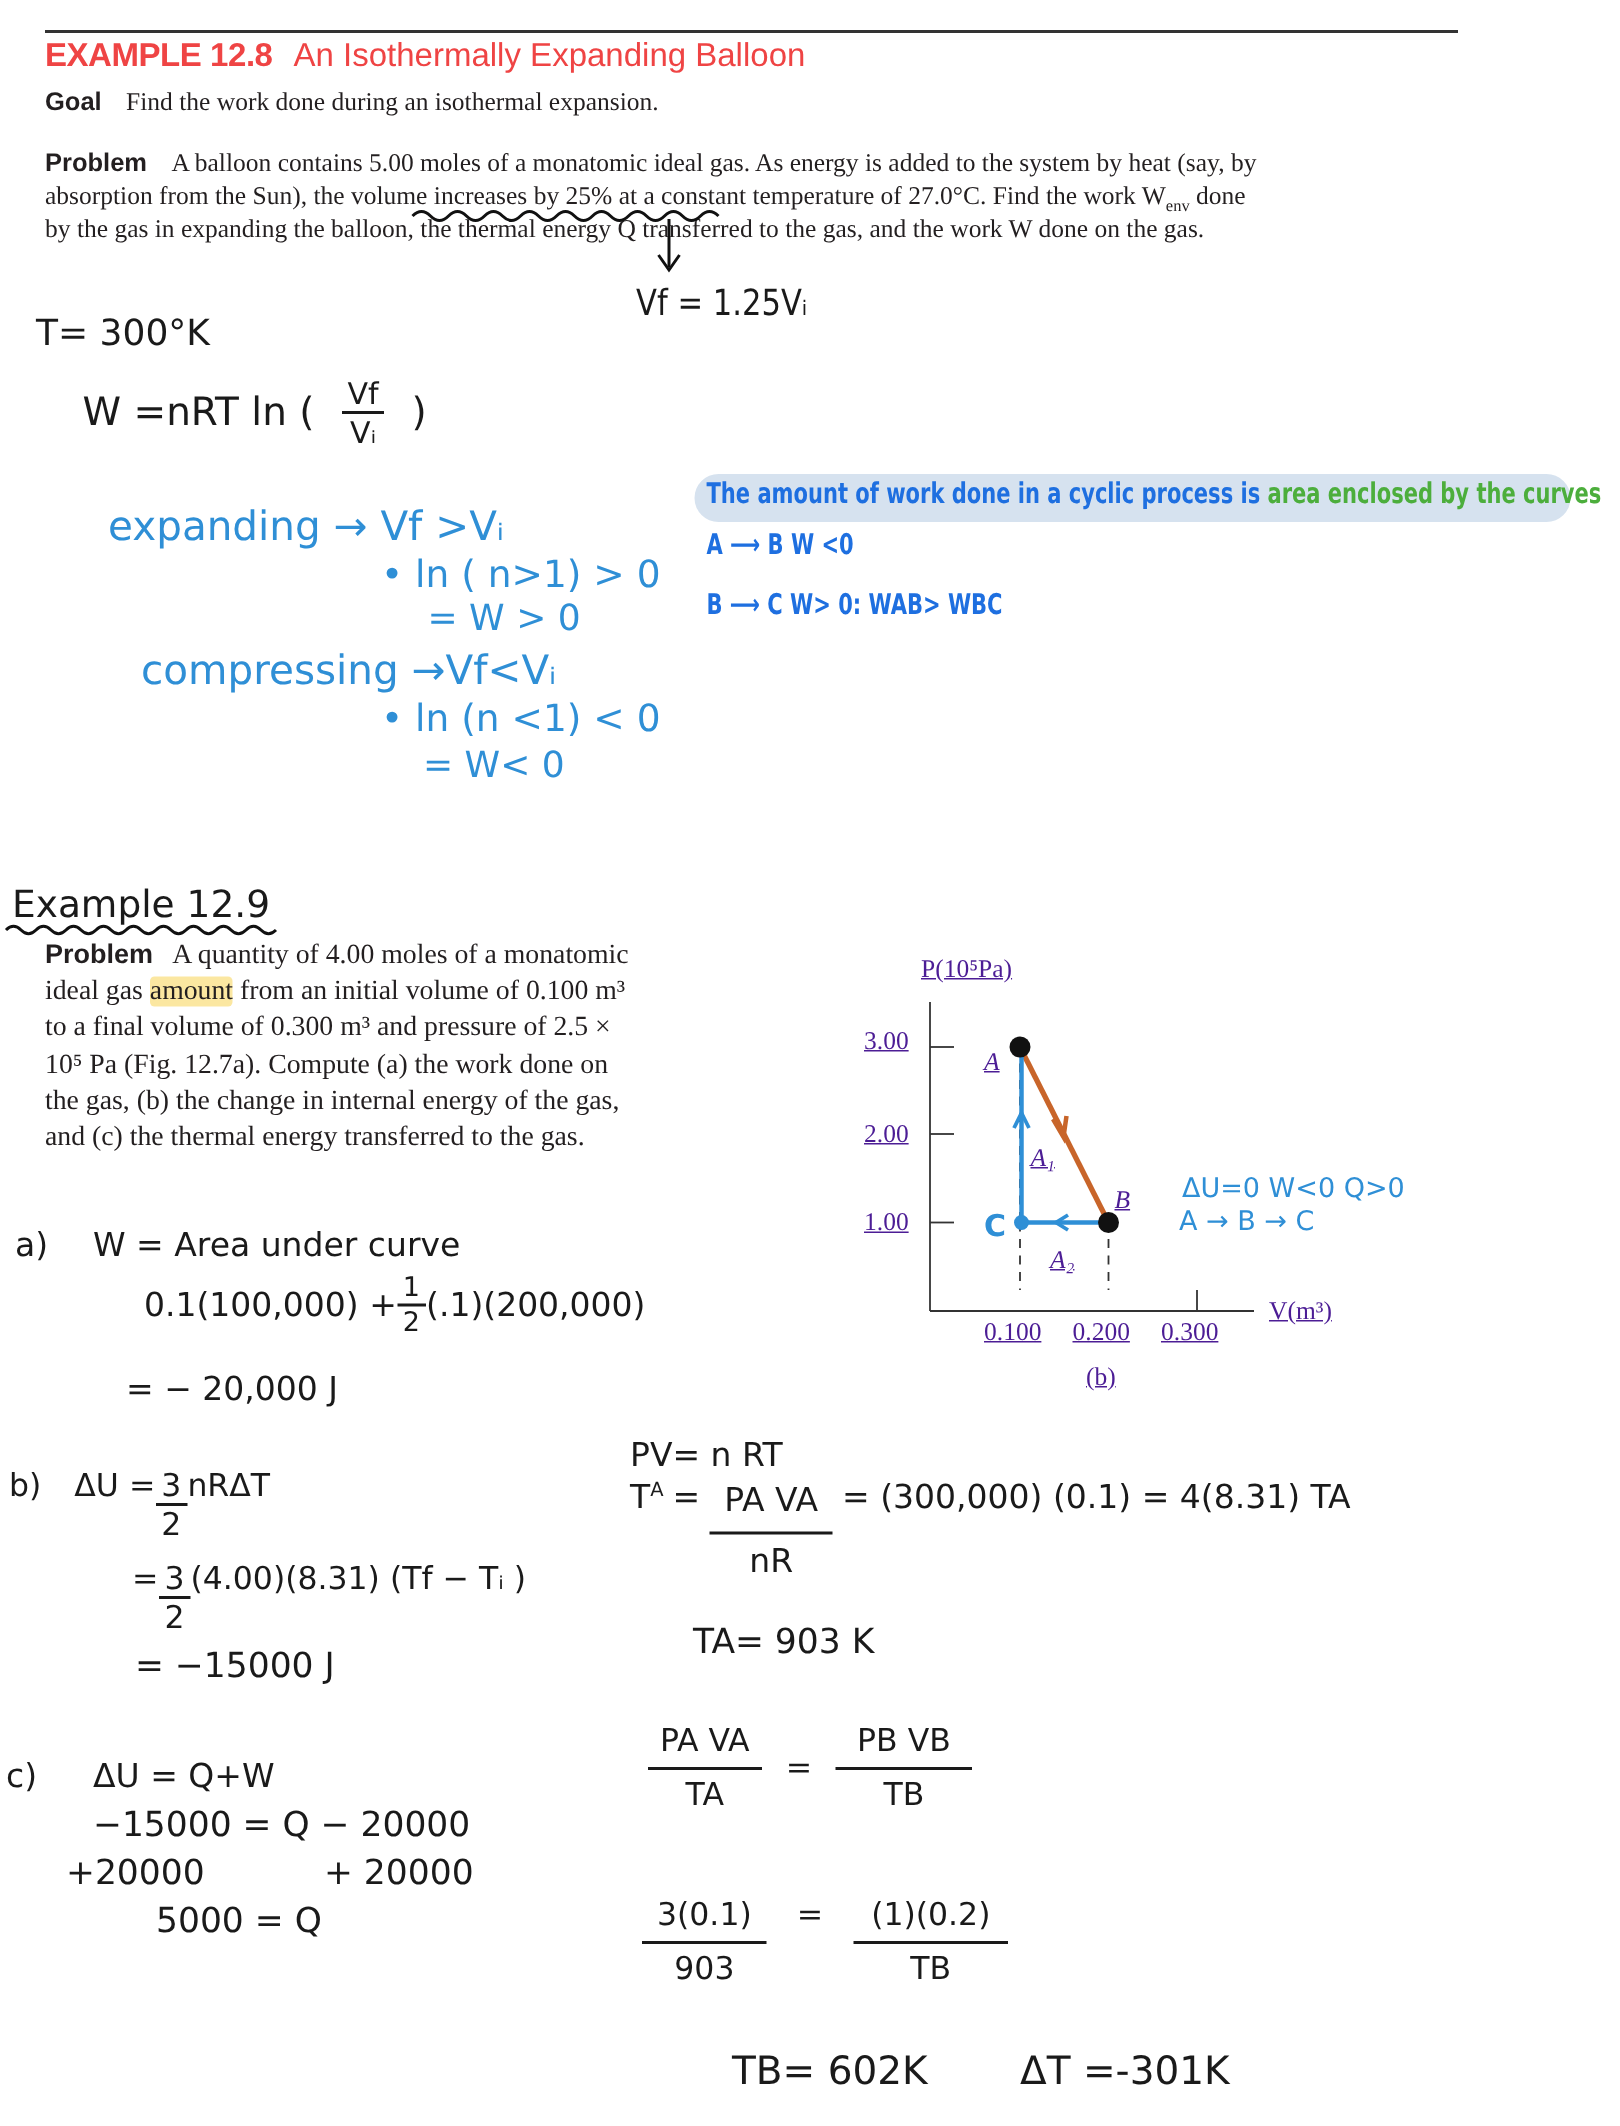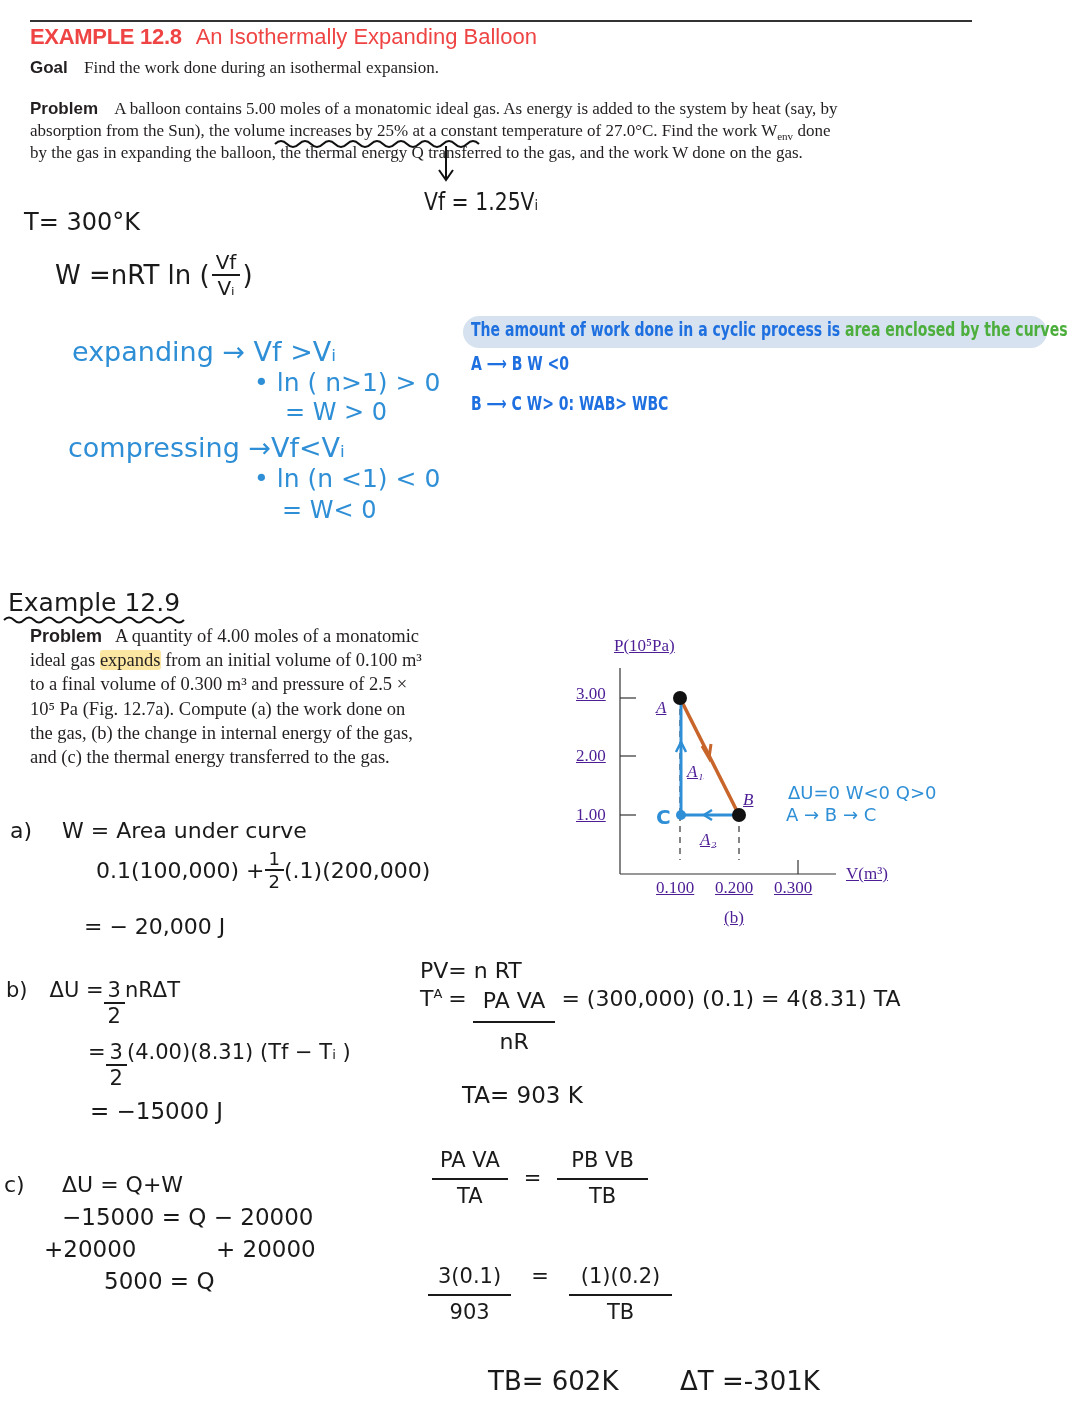--- a/index.html
+++ b/index.html
@@ -52,50 +52,50 @@
   <line x1="176" y1="8" x2="176" y2="40" stroke="#111" stroke-width="2"></line>
   <path d="M169 32 L176 42 L183 32" fill="none" stroke="#111" stroke-width="2"></path>
 </svg>
 
 <div class="abs hand" style="left:424px; top:188px; font-size:24px; transform:scaleX(0.85); transform-origin:left;">Vf = 1.25Vᵢ</div>
 
 <div class="abs hand" style="left:24px; top:208px; font-size:24px;">T= 300°K</div>
 
 <div class="abs hand" style="left:55px; top:250px; font-size:26px; display:flex; align-items:center;">
   <span>W =nRT ln (</span>
-  <span class="frac" style="font-size:20px; margin:0 2px;">
+  <span class="frac" style="font-size:20px; margin:0 18px;">
     <span class="num">Vf</span>
     <span>Vᵢ</span>
   </span>
   <span>)</span>
 </div>
 
 <div class="abs hand blue" style="left:72px; top:336px; font-size:27px;">expanding → Vf &gt;Vᵢ</div>
 <div class="abs hand blue" style="left:254px; top:368px; font-size:25px;">• ln ( n&gt;1)  &gt; 0</div>
 <div class="abs hand blue" style="left:285px; top:398px; font-size:24px;">= W &gt; 0</div>
 
-<div class="abs hand blue" style="left:68px; top:432px; font-size:27px;">compressing →Vf&lt;Vᵢ</div>
+<div class="abs hand blue" style="left:94px; top:432px; font-size:27px;">compressing →Vf&lt;Vᵢ</div>
 <div class="abs hand blue" style="left:254px; top:464px; font-size:25px;">• ln (n &lt;1) &lt; 0</div>
 <div class="abs hand blue" style="left:282px; top:496px; font-size:24px;">= W&lt; 0</div>
 
 <div class="highlight-band"></div>
 <div class="abs bluenote" style="left:471px; top:318px;">
   <span>The amount of work done in a cyclic process is </span><span class="green">area enclosed by the curves</span>
 </div>
 <div class="abs bluenote" style="left:471px; top:352px;">A ⟶ B W &lt;0</div>
 <div class="abs bluenote" style="left:471px; top:392px;">B ⟶ C W&gt; 0: WAB&gt; WBC</div>
 
 <div class="abs hand" style="left:8px; top:588px; font-size:25px;">Example 12.9</div>
 <svg class="abs" style="left:2px; top:614px;" width="186" height="12">
   <path d="M2 6 q5 -5 10 0 q5 5 10 0 q5 -5 10 0 q5 5 10 0 q5 -5 10 0 q5 5 10 0 q5 -5 10 0 q5 5 10 0 q5 -5 10 0 q5 5 10 0 q5 -5 10 0 q5 5 10 0 q5 -5 10 0 q5 5 10 0 q5 -5 10 0 q5 5 10 0 q5 -5 10 0 q5 5 10 0" fill="none" stroke="#111" stroke-width="2"></path>
 </svg>
 
 <div class="abs" style="left:30px; top:624px; font-size:18.5px; line-height:24.2px; width:460px; text-align:justify; white-space:normal;">
   <div><span class="label-sans" style="font-size:18px;">Problem</span>&nbsp;&nbsp; <span>A quantity of 4.00 moles of a monatomic</span></div>
-  <div><span>ideal gas </span><span class="yellow">expands</span><span> from an initial volume of 0.100 m³</span></div>
+  <div><span>ideal gas </span><span class="yellow">amount</span><span> from an initial volume of 0.100 m³</span></div>
   <div>to a final volume of 0.300 m³ and pressure of 2.5 ×</div>
   <div>10⁵ Pa (Fig. 12.7a). Compute (a) the work done on</div>
   <div>the gas, (b) the change in internal energy of the gas,</div>
   <div>and (c) the thermal energy transferred to the gas.</div>
 </div>
 
 <div class="abs" style="left:560px; top:630px; width:420px; height:310px;">
   <div class="abs chart-label" style="left:54px; top:6px;">P(10⁵Pa)</div>
   <svg class="abs" style="left:0; top:0;" width="420" height="310">
 

